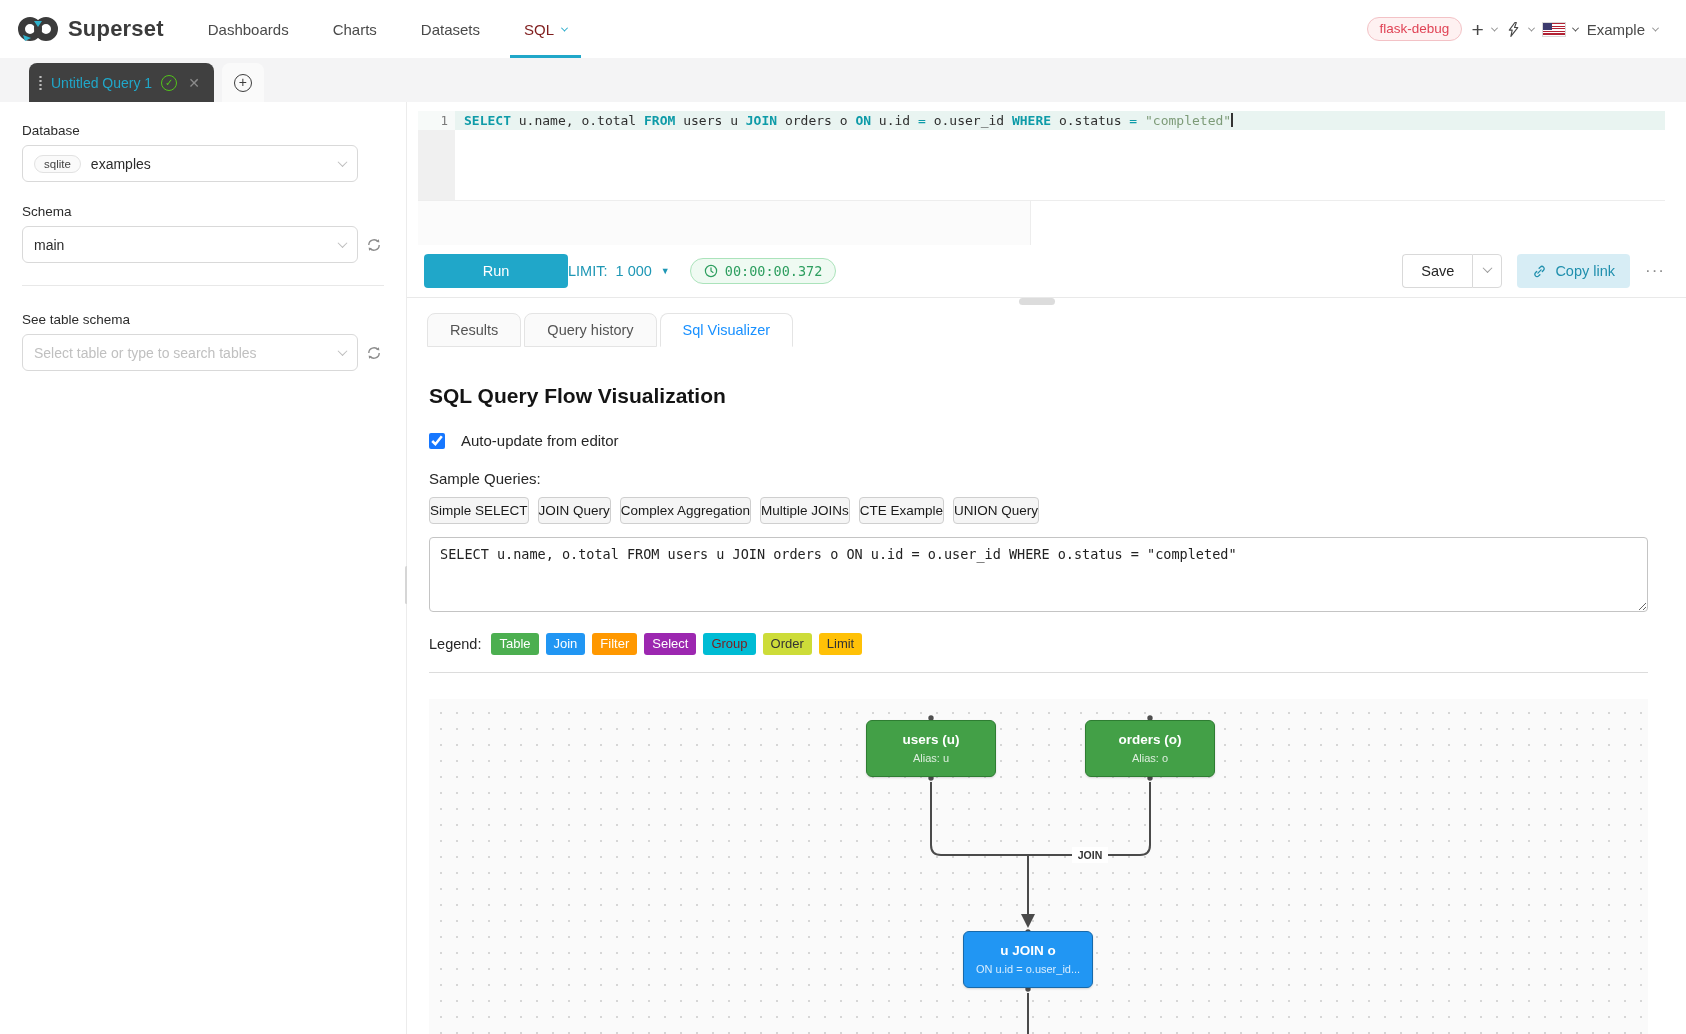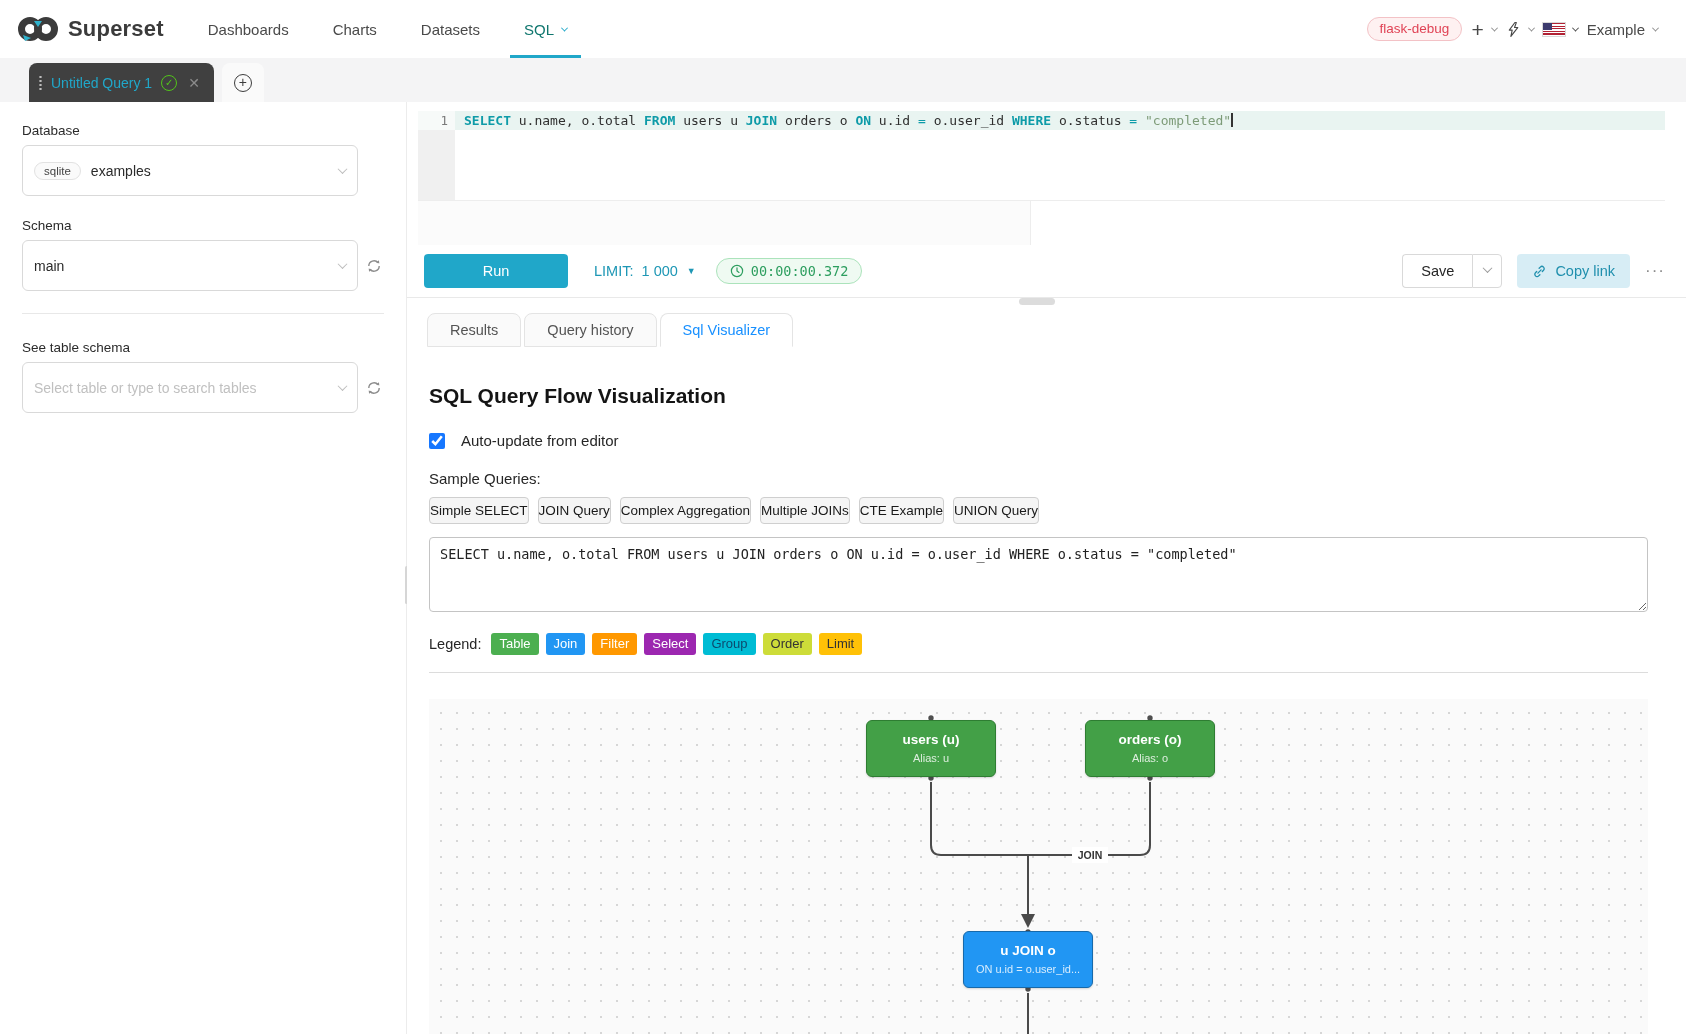--- a/index.html
+++ b/index.html
@@ -7,21 +7,21 @@
     font-family:"Liberation Sans", sans-serif; color:#333; }
 
   
   #nav { position:absolute; top:0; left:0; width:1686px; height:58px; background:#fff;
     display:flex; align-items:center; padding:0 28px 0 16px; z-index:5; }
   .brand { display:flex; align-items:center; gap:8px; }
   .brand-name { font-size:22px; font-weight:bold; color:#3b3b3b; letter-spacing:.2px; }
   #nav-menu { display:flex; align-items:center; gap:44px; margin-left:44px; height:58px; }
   .nav-item { font-size:15px; color:#4a4a4a; cursor:pointer; position:relative; height:58px;
     display:flex; align-items:center; }
-  .nav-item.active { color:#0f766e; }
+  .nav-item.active { color:#7f1d1d; }
   .nav-underline { position:absolute; bottom:0; left:-14px; right:-14px; height:3px; background:#20a7c9; }
   .chev { display:inline-block; width:7px; height:7px; border-right:1.5px solid #8c8c8c;
     border-bottom:1.5px solid #8c8c8c; transform:rotate(45deg) translate(-1px,-1px); margin-left:8px; }
   .chev.teal { border-color:#20a7c9; }
   .chev.small { width:5px; height:5px; }
   #nav-right { margin-left:auto; display:flex; align-items:center; gap:9px; }
   .env-badge { color:#e04355; background:#fef1f1; border:1px solid #f3c2c6; border-radius:13px;
     font-size:13.5px; padding:3px 12px 4px; }
   .nav-ico { display:flex; align-items:center; color:#484848; cursor:pointer; }
   .plus-glyph { font-size:21px; font-weight:300; line-height:1; color:#484848; }
@@ -44,21 +44,21 @@
   .add-tab { background:#fafafa; border-radius:8px 8px 0 0; height:39px; width:42px; margin-left:8px;
     display:flex; align-items:center; justify-content:center; cursor:pointer; }
   .circle-plus { width:18px; height:18px; border:1.4px solid #3d3d3d; border-radius:50%; color:#3d3d3d;
     font-size:14px; line-height:15px; text-align:center; font-weight:400; }
 
   
   #sidebar { position:absolute; top:102px; left:0; width:407px; bottom:0; background:#fff;
     border-right:1px solid #ececec; padding:21px 22px 0; }
   .fld-label { font-size:13.5px; color:#2b2b2b; margin-bottom:7px; }
   .fld-row { display:flex; align-items:center; margin-bottom:22px; }
-  .selectbox { flex:1; height:51px; border:1px solid #d9d9d9; border-radius:6px; background:#fff;
+  .selectbox { flex:1; height:37px; border:1px solid #d9d9d9; border-radius:6px; background:#fff;
     display:flex; align-items:center; padding:0 11px; gap:10px; cursor:pointer; }
   .selectbox .spacer { flex:1; }
   .engine-pill { font-size:11.5px; color:#444; background:#fafafa; border:1px solid #e2e2e2;
     border-radius:11px; padding:2px 9px; }
   .sel-value { font-size:14px; color:#2b2b2b; }
   .sel-placeholder { font-size:14px; color:#c0c0c0; }
   .refresh-btn { width:18px; margin-left:8px; display:flex; align-items:center; cursor:pointer; }
   .side-divider { border:none; border-top:1px solid #e8e8e8; margin:4px 0 26px; }
   .side-resize { position:absolute; right:-2px; top:464px; width:3px; height:38px; background:#d6d6d6; border-radius:2px; }
 
@@ -81,21 +81,21 @@
   .cursor { display:inline-block; width:1.5px; height:14px; background:#333; vertical-align:-2px; }
   #editor-south { position:absolute; left:0; right:0; top:89px; bottom:0; border-top:1px solid #ededed; }
   #editor-south .half { position:absolute; top:0; bottom:0; left:0; width:613px; background:#fbfbfb;
     border-right:1px solid #ededed; }
 
   
   #toolbar { position:absolute; top:143px; left:6px; right:0; height:52px; display:flex; align-items:center;
     padding:0 21px 0 11px; }
   #run-btn { width:144px; height:34px; background:#20a7c9; color:#fff; border:none; border-radius:4px;
     font-size:14.5px; font-family:inherit; cursor:pointer; }
-  #limit { margin-left:26px; display:flex; align-items:center; gap:9px; color:#1e97b5; font-size:14.5px;
+  #limit { display:flex; align-items:center; gap:9px; color:#1e97b5; font-size:14.5px;
     cursor:pointer; }
   #limit .caret { font-size:9px; color:#1e97b5; }
   #timer { margin-left:20px; display:flex; align-items:center; gap:7px; background:#effaf2;
     border:1px solid #abe3bb; border-radius:16px; padding:4px 13px; }
   #timer .t { font-family:"DejaVu Sans Mono",monospace; font-size:13.5px; color:#2d9e5f; }
   #toolbar .right { margin-left:auto; display:flex; align-items:center; gap:15px; }
   .save-split { display:flex; }
   .save-main { height:34px; border:1px solid #d9d9d9; border-right:none; border-radius:4px 0 0 4px;
     background:#fff; font-size:14.5px; font-family:inherit; color:#262626; padding:0 18px; cursor:pointer; }
   .save-caret { height:34px; width:30px; border:1px solid #d9d9d9; border-radius:0 4px 4px 0; background:#fff;
@@ -321,21 +321,21 @@
       </div>
 
     <textarea id="sql-textarea" spellcheck="false" style="">SELECT u.name, o.total FROM users u JOIN orders o ON u.id = o.user_id WHERE o.status = "completed"</textarea>
 
     <div id="legend-row">
       <span class="cap">Legend:</span>
     <span class="lg-badge" style="background: rgb(76, 175, 80); color: rgb(255, 255, 255);">Table</span>
         <span class="lg-badge" style="background: rgb(33, 150, 243); color: rgb(255, 255, 255);">Join</span>
         <span class="lg-badge" style="background: rgb(255, 152, 0); color: rgb(255, 255, 255);">Filter</span>
         <span class="lg-badge" style="background: rgb(156, 39, 176); color: rgb(255, 255, 255);">Select</span>
-        <span class="lg-badge" style="background: rgb(0, 188, 212); color: #0c4a6e;">Group</span>
+        <span class="lg-badge" style="background: rgb(0, 188, 212); color: #7f1d1d;">Group</span>
         <span class="lg-badge" style="background: rgb(205, 220, 57); color: rgb(51, 51, 51);">Order</span>
         <span class="lg-badge" style="background: rgb(255, 193, 7); color: rgb(51, 51, 51);">Limit</span>
       </div>
 
     <hr id="viz-divider">
 
     
     <div id="canvas">
       <svg id="edges" width="1219" height="360">
         <path d="M502 81 L502 146 Q502 156 512 156 L711 156 Q721 156 721 146 L721 81" fill="none" stroke="#4a4a4a" stroke-width="2"></path>

